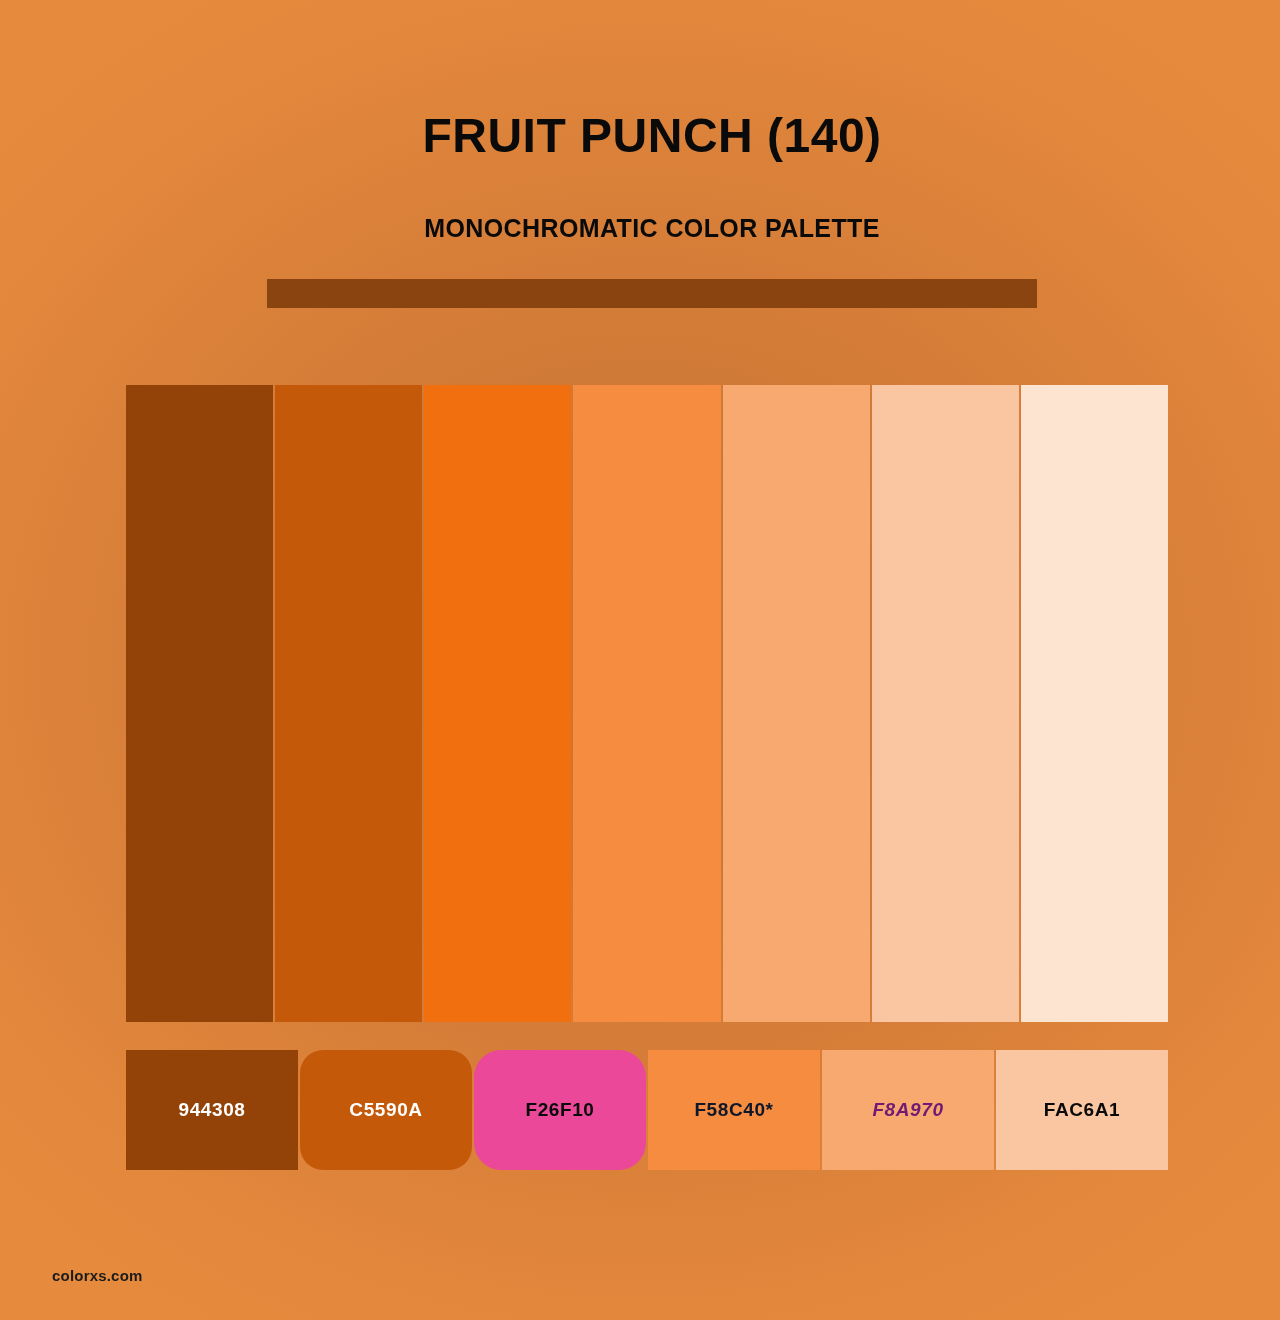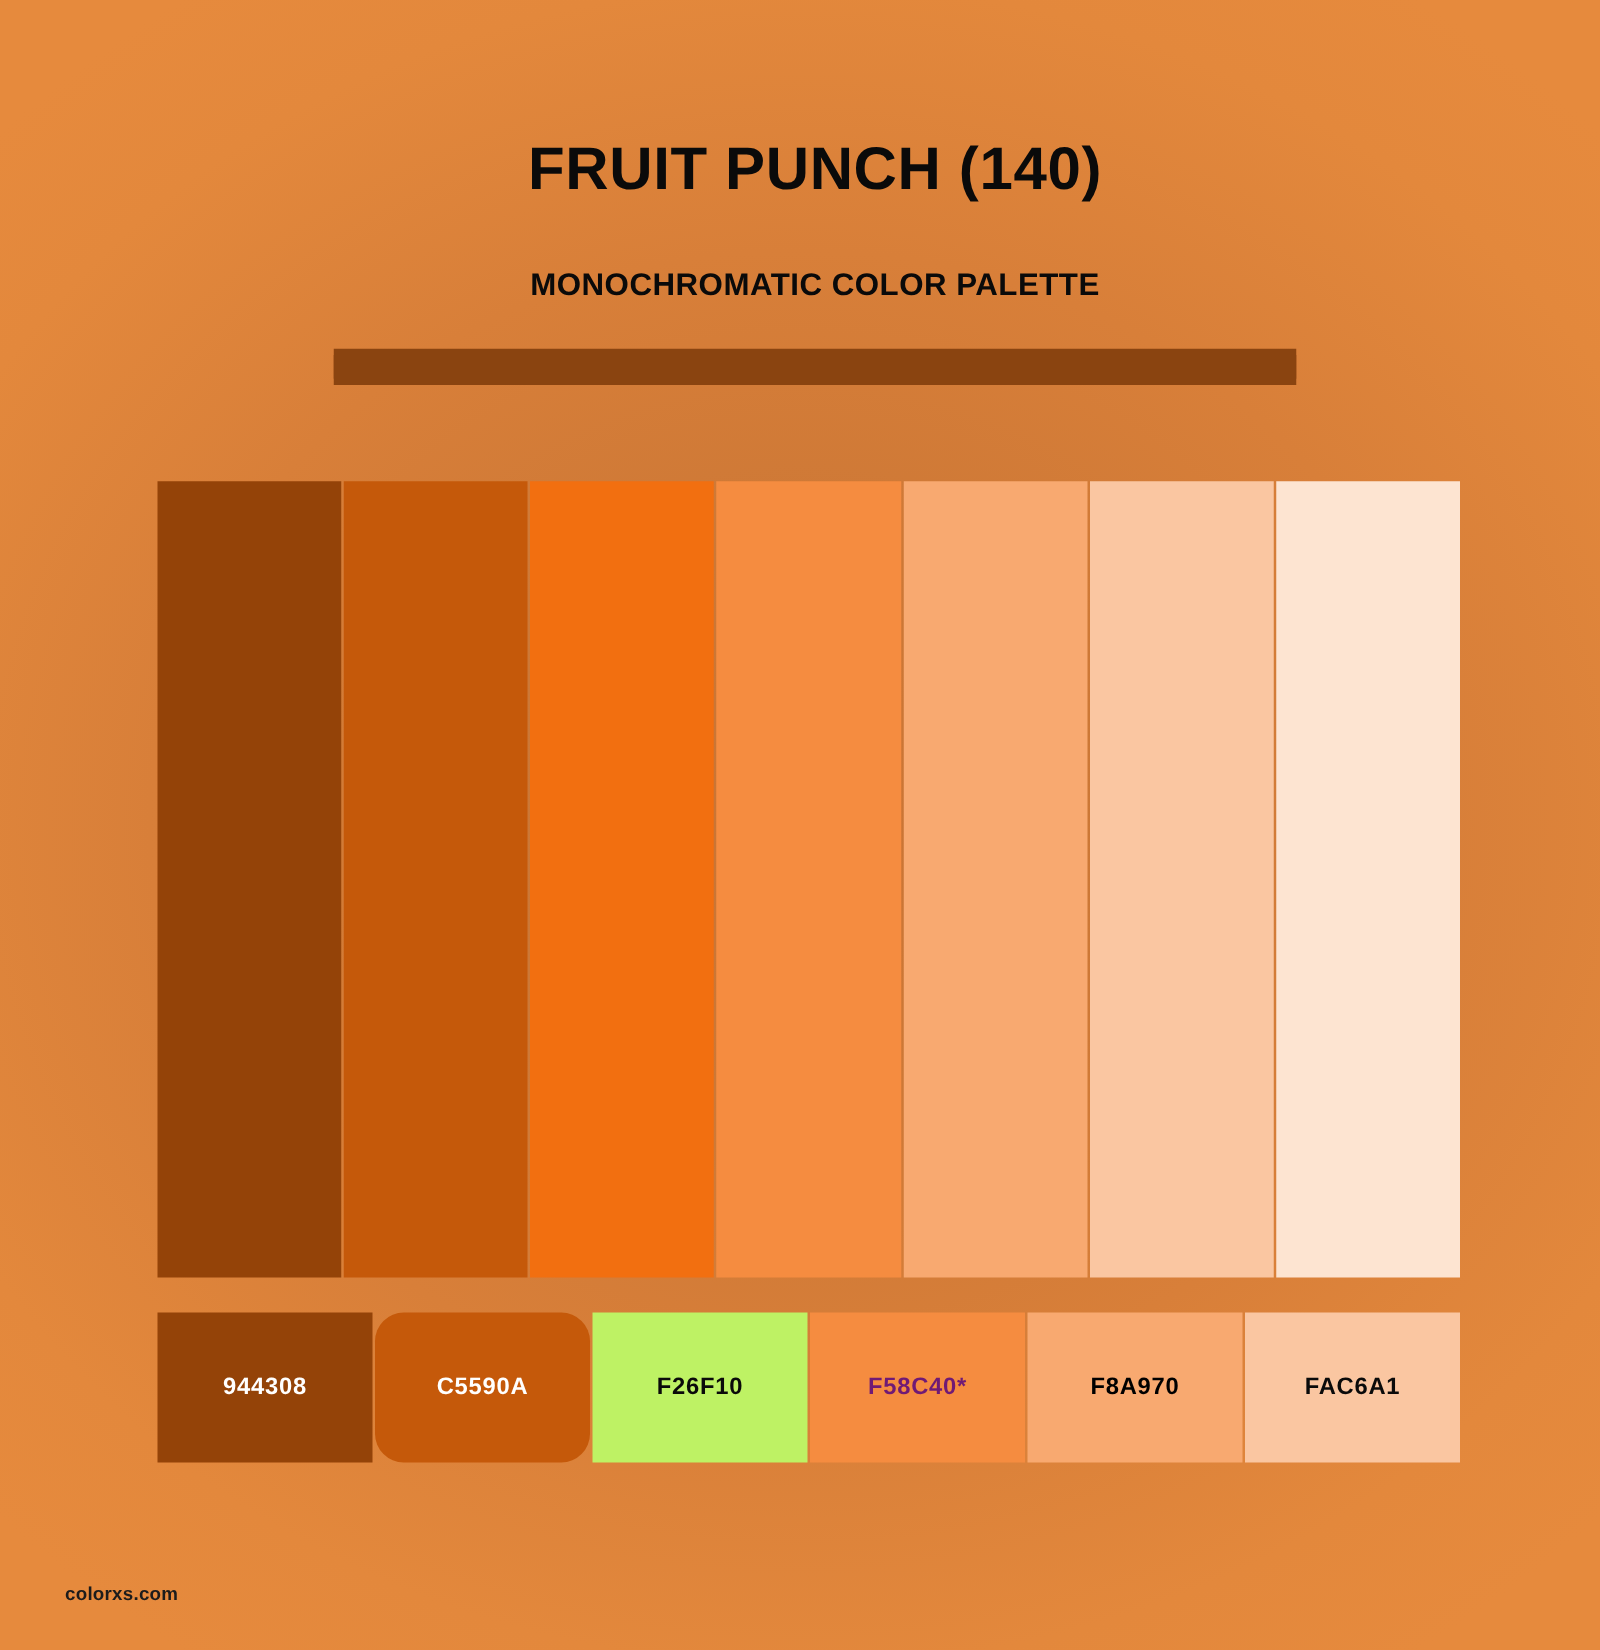--- a/index.html
+++ b/index.html
@@ -137,28 +137,28 @@
       <div class="swatch-cell" style="background: rgb(250, 198, 161);"></div>
       <div class="swatch-cell" style="background: rgb(253, 228, 209);"></div>
     </div>
   <div id="label-row">
       <div class="label-cell" style="background: rgb(148, 67, 8);">
         <span class="label-text" style="color: rgb(255, 255, 255);">944308</span>
       </div>
       <div class="label-cell" style="background: rgb(197, 89, 10); border-radius: 23px;">
         <span class="label-text" style="color: rgb(255, 255, 255);">C5590A</span>
       </div>
-      <div class="label-cell" style="background: #bef264;">
+      <div class="label-cell" style="background: #ec4899; border-radius: 27px;">
         <span class="label-text" style="color: rgb(10, 10, 10);">F26F10</span>
       </div>
       <div class="label-cell" style="background: rgb(245, 140, 64);">
-        <span class="label-text" style="color: #701a75;">F58C40*</span>
+        <span class="label-text" style="color: #0f172a;">F58C40*</span>
       </div>
       <div class="label-cell" style="background: rgb(248, 169, 112);">
-        <span class="label-text" style="color: #000000;">F8A970</span>
+        <span class="label-text" style="color: #701a75; font-style: italic;">F8A970</span>
       </div>
       <div class="label-cell" style="background: rgb(250, 198, 161);">
         <span class="label-text" style="color: rgb(10, 10, 10);">FAC6A1</span>
       </div>
     </div>
 </div>
 
 <div id="footer">
   <div id="footer-text">colorxs.com</div>
 </div>

